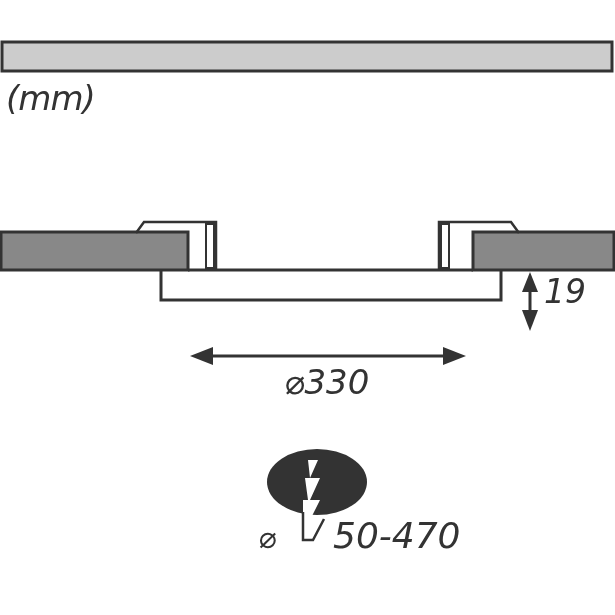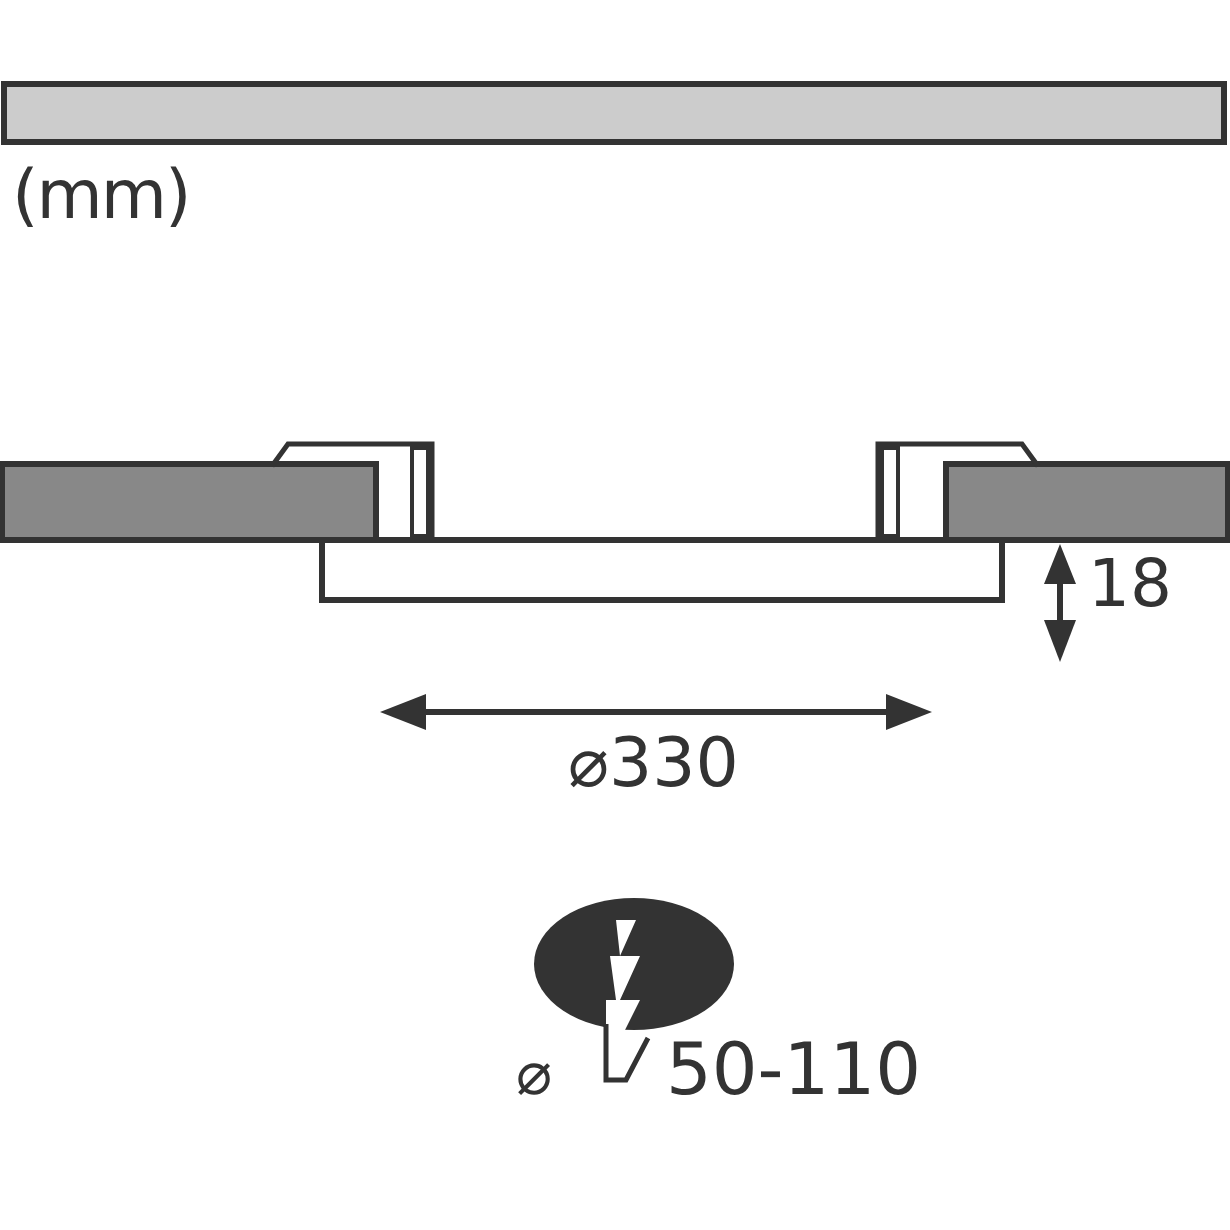--- a/index.html
+++ b/index.html
@@ -1,18 +1,18 @@
 <!DOCTYPE html>
 <html><head>
 <meta charset="utf-8">
 <style>
   html, body { margin:0; padding:0; background:#ffffff; }
   body { width:615px; height:615px; position:relative; overflow:hidden;
          font-family:"DejaVu Sans", "Liberation Sans", sans-serif; }
-  .abs { position:absolute; }
+  .abs { position:absolute;font-style:italic; }
   .unit-label { left:6px; top:78px; font-size:34px; color:#333333; letter-spacing:-1px; }
   .dim-19 { left:544px; top:272px; font-size:33px; color:#333333; }
   .dim-330 { left:284px; top:362px; font-size:34px; color:#333333; }
   .cutout-dia-symbol { left:258px; top:520px; font-size:30px; color:#333333; }
   .cutout-range { left:333px; top:515px; font-size:36px; color:#333333; }
   svg.diagram { position:absolute; left:0; top:0; }
 </style>
 </head>
 <body>
 
@@ -49,16 +49,16 @@
   </g>
 
   <g>
     <ellipse cx="317" cy="482" rx="50" ry="33" fill="#333333"></ellipse>
     <polygon points="308,460 318,460 310,478 320,478 310,500 320,500 306,528 306,540 303,540 303,500 308,500 305,478 310,478" fill="#ffffff"></polygon>
     <polyline points="303,512 303,540 313,540 324,519" fill="none" stroke="#333333" stroke-width="2.5"></polyline>
   </g>
 </svg>
 
 <div class="abs unit-label">(mm)</div>
-<div class="abs dim-19">18</div>
+<div class="abs dim-19">19</div>
 <div class="abs dim-330">⌀330</div>
 <div class="abs cutout-dia-symbol">⌀</div>
-<div class="abs cutout-range">50-110</div>
+<div class="abs cutout-range">50-470</div>
 
 </body></html>

